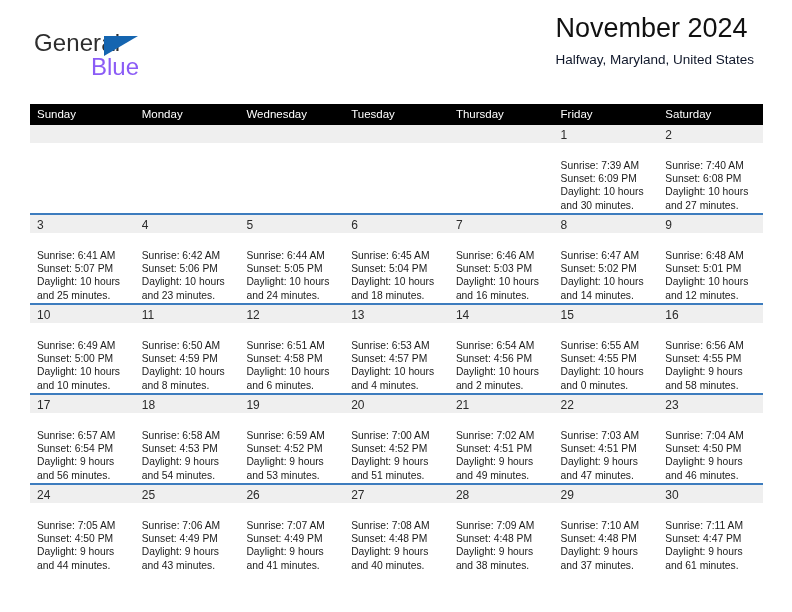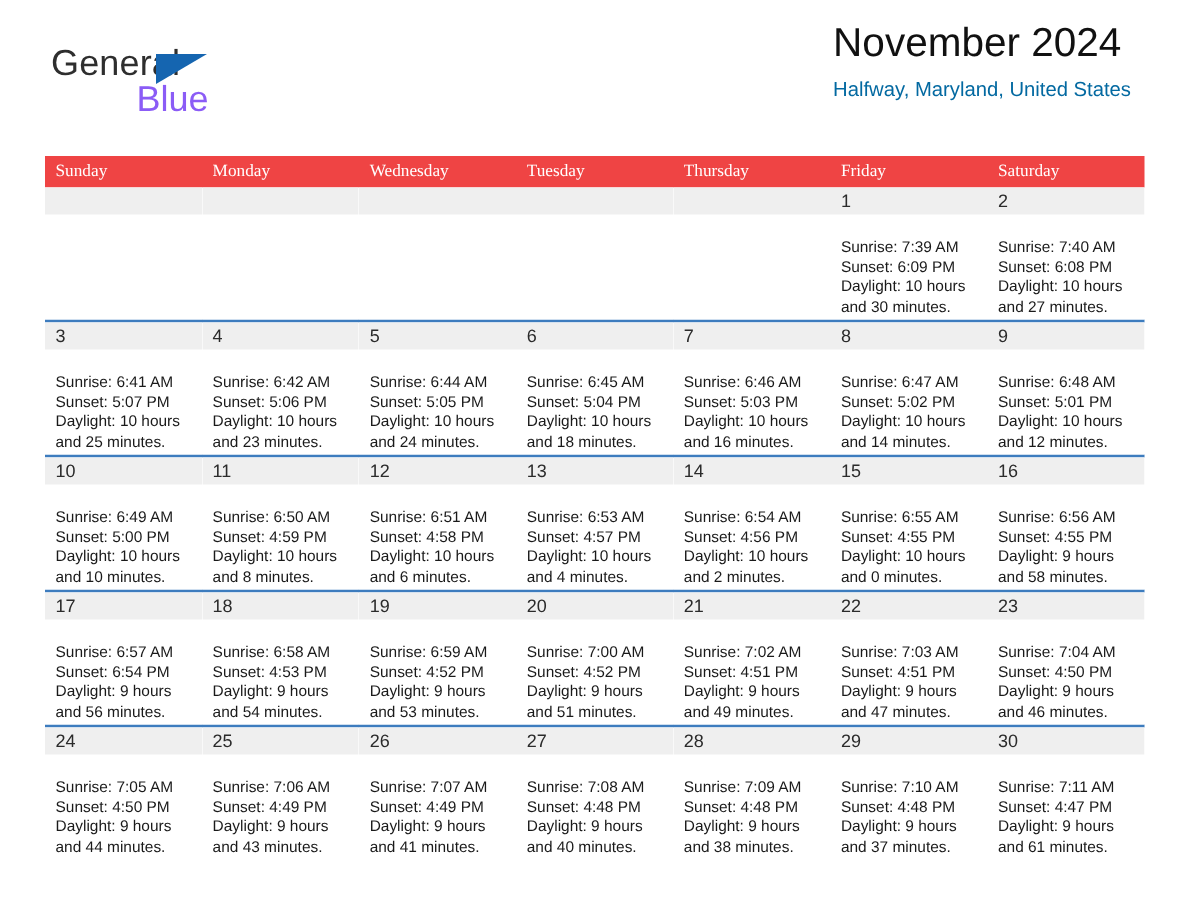--- a/index.html
+++ b/index.html
@@ -73,37 +73,36 @@
     font-size: 27px;
     font-weight: 400;
     color: #111111;
     line-height: 32px;
     white-space: nowrap;
   }
   .cal-subtitle {
     margin-top: 7px;
     font-size: 13.5px;
     font-weight: 400;
-    color: #0369a1;
+    color: #0f172a;
     line-height: 17px;
     white-space: nowrap;
   }
 
   
   .calendar {
     position: absolute;
     left: 30px;
     top: 104px;
     width: 733px;
   }
   .weekday-row {
     display: flex;
-    background: #ef4444;
+    background: #000000;
     height: 21px;
-    font-family: Liberation Serif, serif;
   }
   .weekday {
     flex: 1 1 0;
     font-size: 11.5px;
     color: #ffffff;
     line-height: 21px;
     padding-left: 7px;
     box-sizing: border-box;
     white-space: nowrap;
     overflow: hidden;

